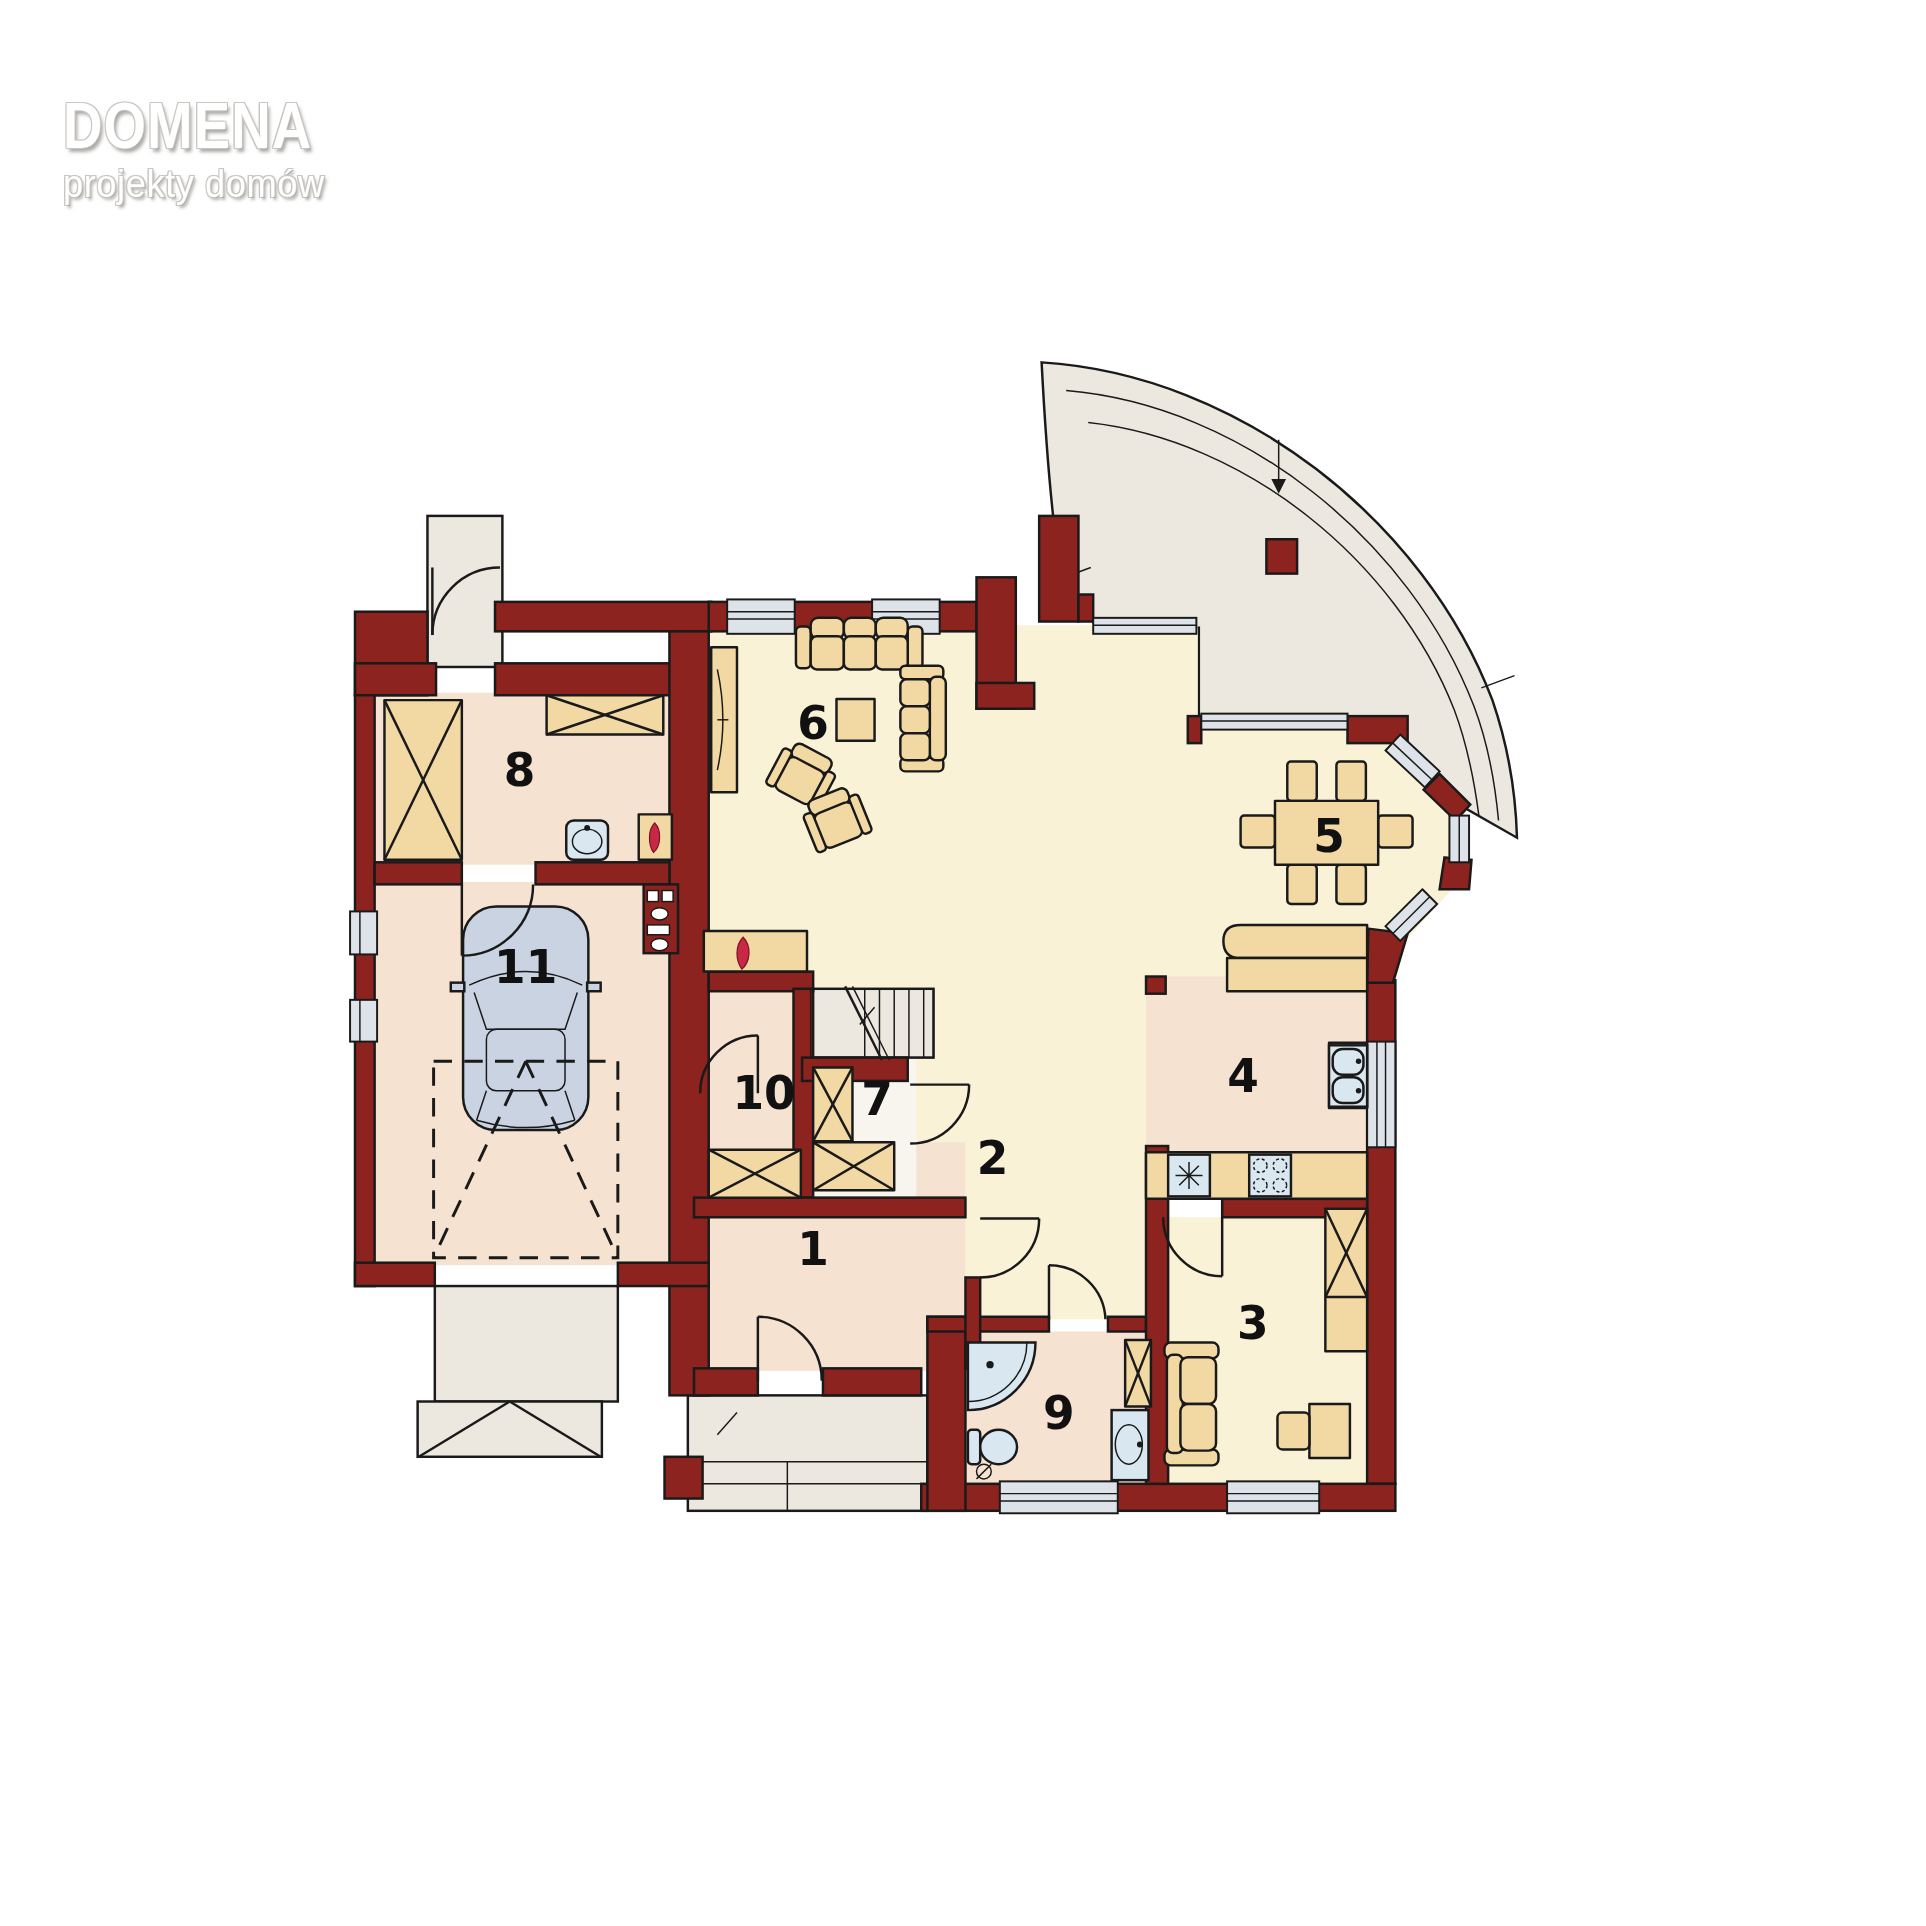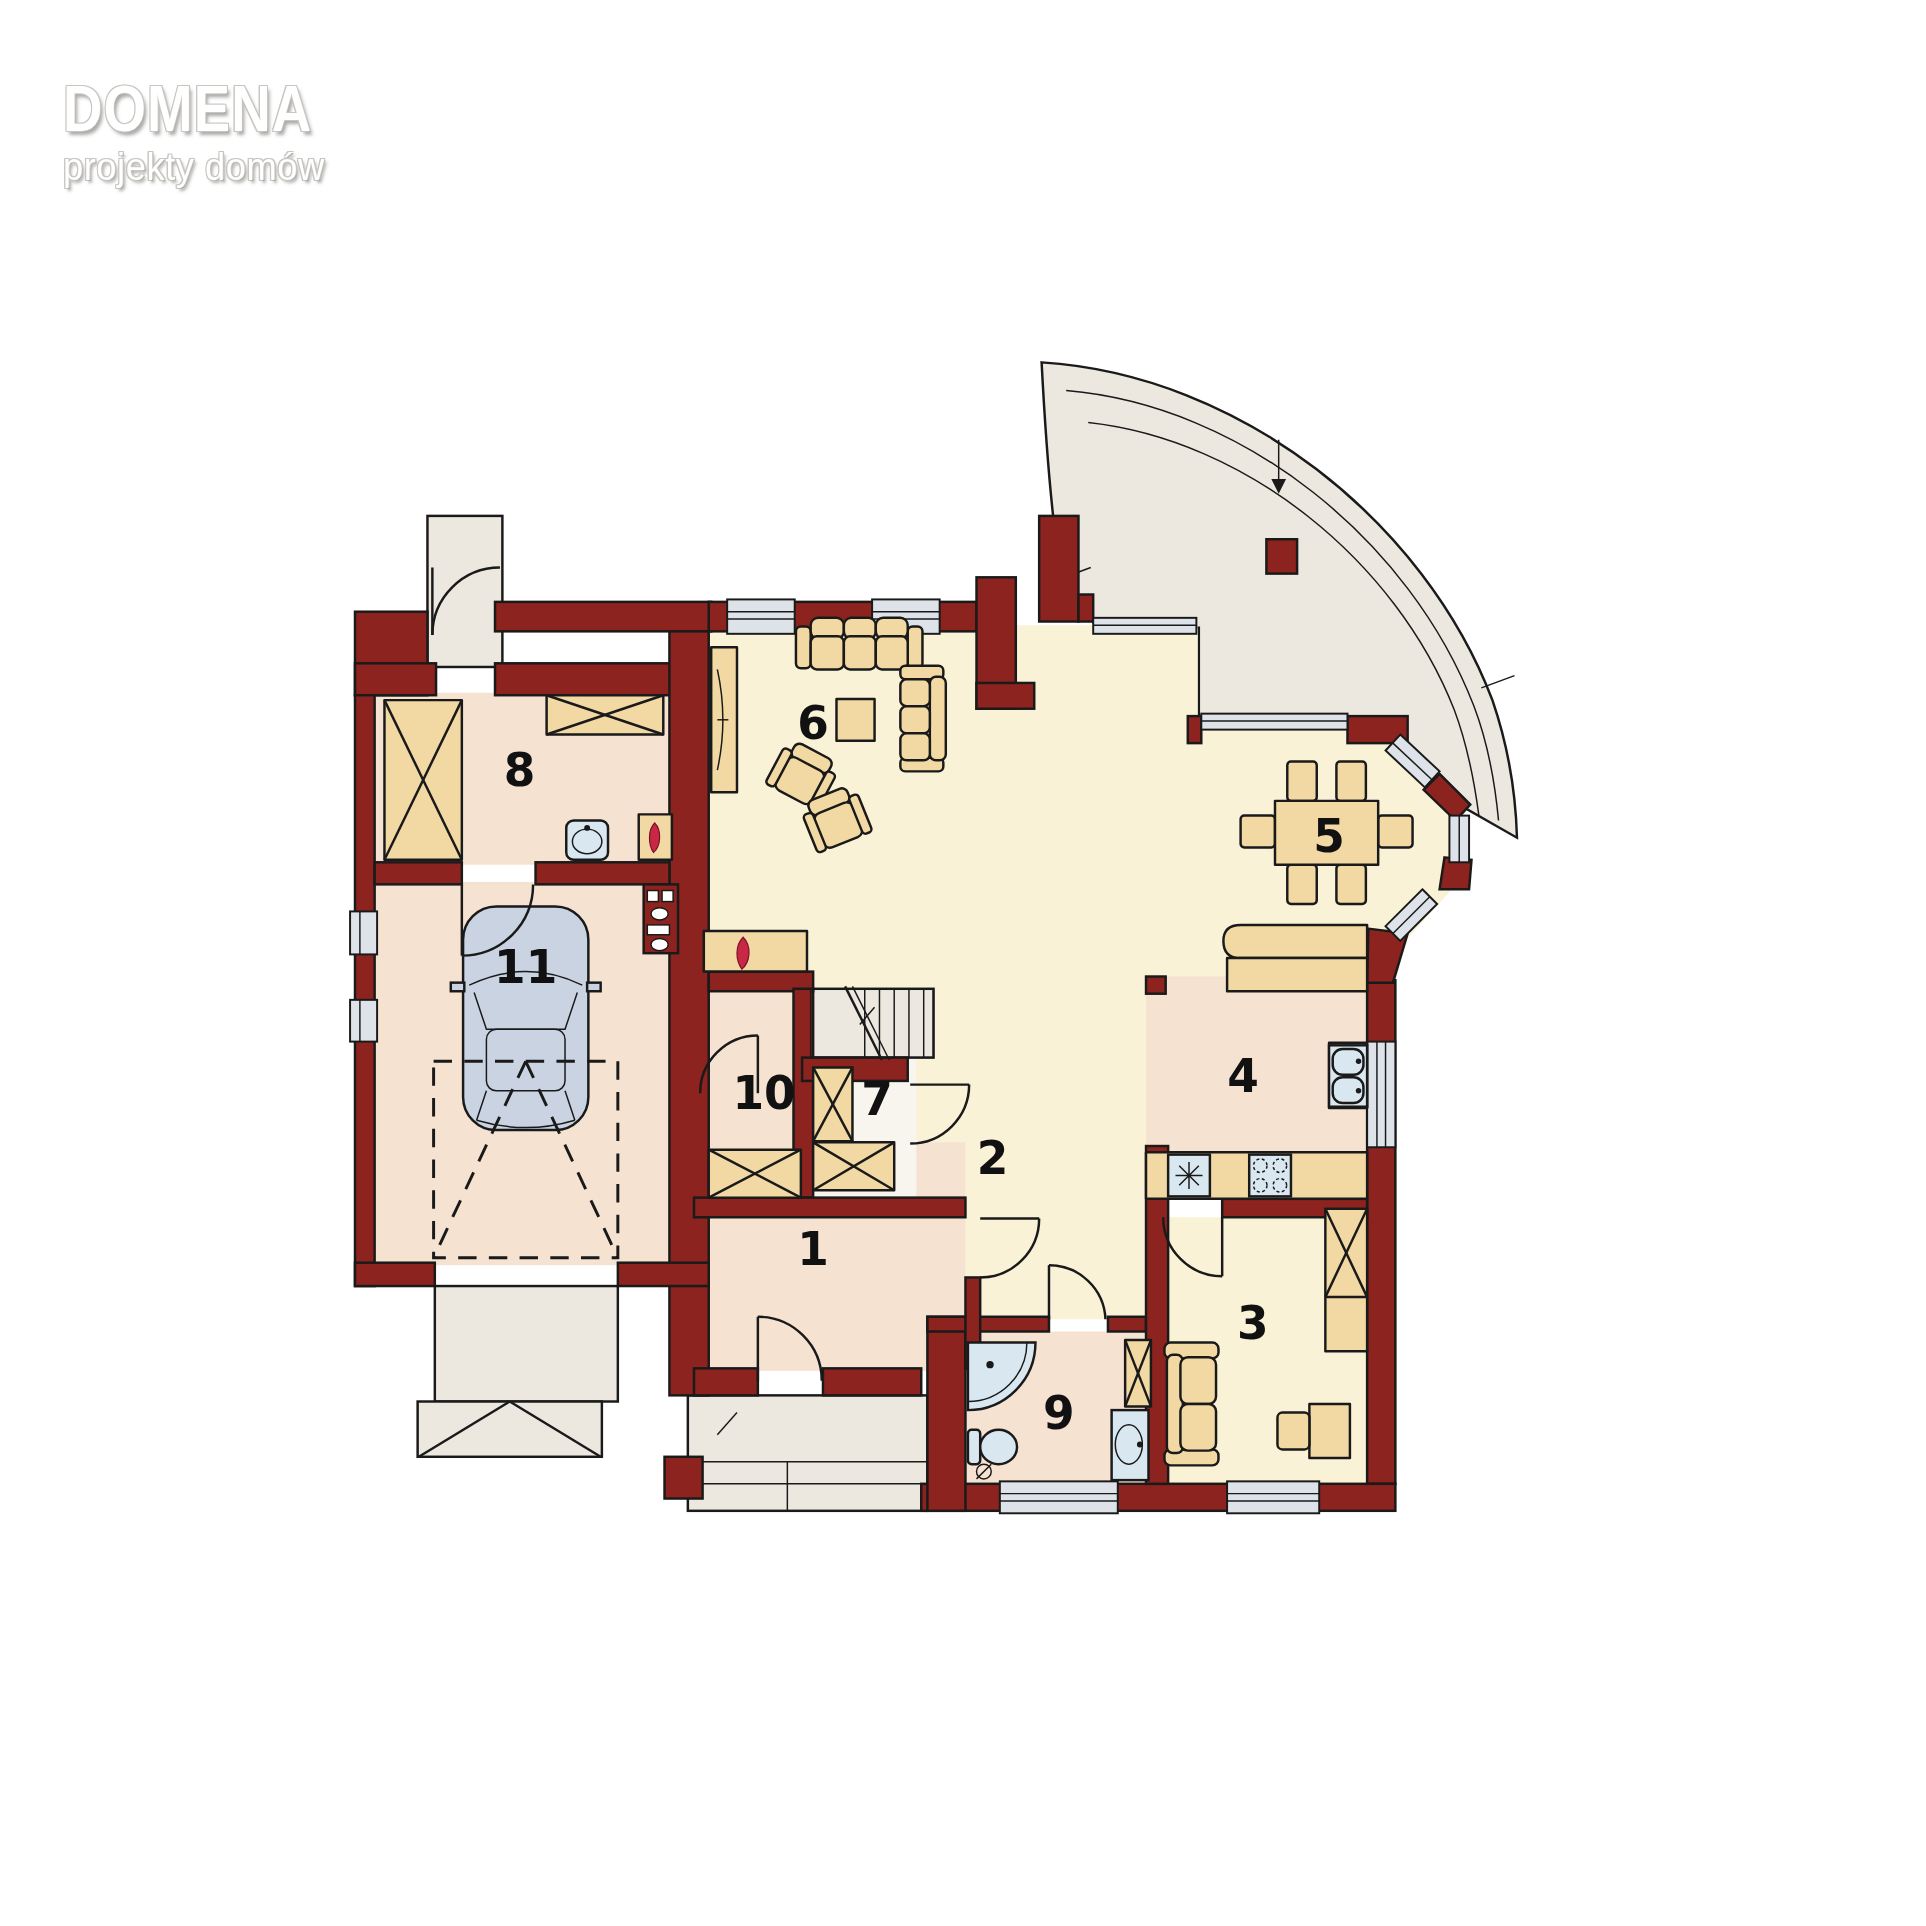--- a/index.html
+++ b/index.html
@@ -1,17 +1,17 @@
 <!DOCTYPE html>
 <html style="--wall: #8c231e; --floor_cream: #faf2d6; --floor_peach: #f5e2d0; --floor_light: #f8f5ef; --exterior: #ece8e0; --furniture: #f2d9a4; --fixture: #d9e7f1; --window_glass: #dde3e9; --car: #c9d3e2; --flame: #c62846; --outline: #1a1a1a;font-size:10.3px"><head>
 <meta charset="utf-8">
 <style>
   html,body{margin:0;padding:0;background:#ffffff;}
   body{width:1926px;height:1926px;position:relative;font-family:"Liberation Sans",sans-serif;}
-  #logo{position:absolute;left:63px;top:76px;line-height:1;user-select:none;}
+  #logo{position:absolute;left:63px;top:93px;line-height:1;user-select:none;}
   #logo .title{
     display:block;color:#ffffff;font-weight:700;font-size:65px;letter-spacing:1.3px;
     font-family:"Liberation Sans",sans-serif;transform:scaleX(.84);transform-origin:left top;
     text-shadow:-1.3px -1.3px 0 #c9c6c1,1.3px -1.3px 0 #c9c6c1,-1.3px 1.3px 0 #c9c6c1,1.3px 1.3px 0 #b3b0ab,3.2px 3.9px 3.9px rgba(90,88,84,.5);
   }
   #logo .subtitle{
     display:block;color:#ffffff;font-weight:400;font-size:39px;margin-top:6.4px;letter-spacing:0.6px;
     transform:scaleX(.93);transform-origin:left top;
     text-shadow:-1.3px -1.3px 0 #c9c6c1,1.3px -1.3px 0 #c9c6c1,-1.3px 1.3px 0 #c9c6c1,1.3px 1.3px 0 #b3b0ab,2.6px 3.2px 3.2px rgba(90,88,84,.5);
   }

